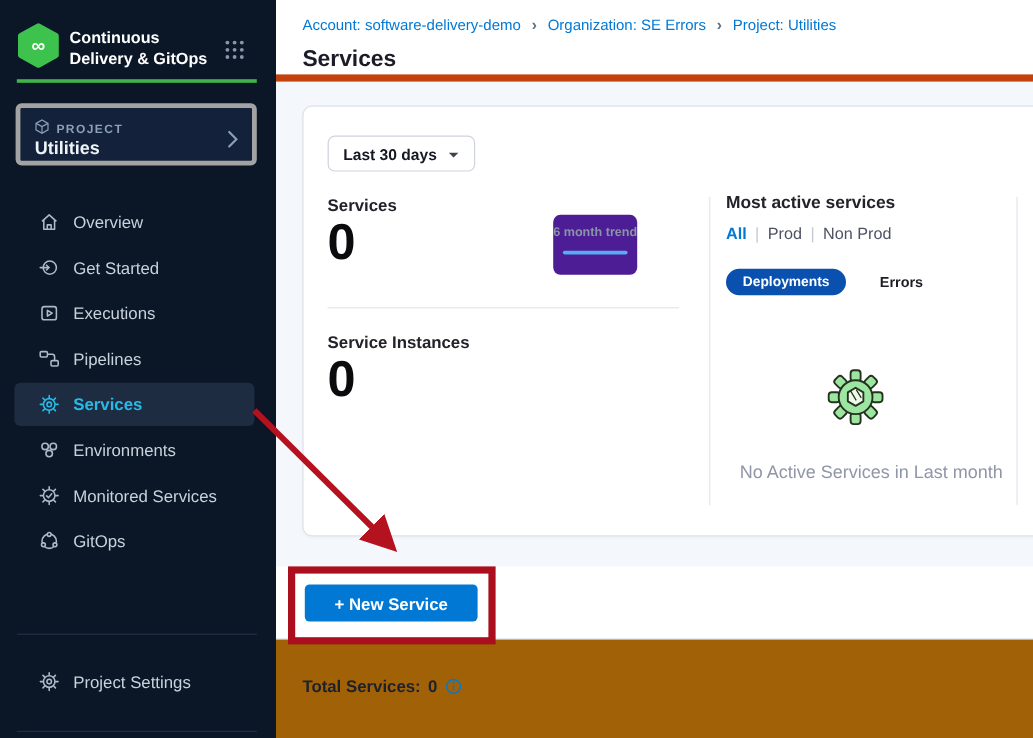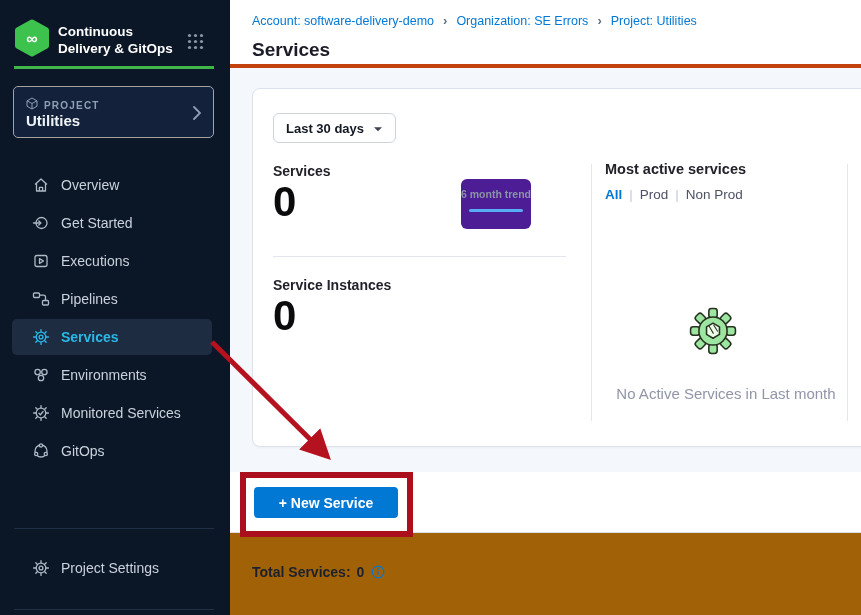--- a/index.html
+++ b/index.html
@@ -8,40 +8,40 @@
   #app { position:relative; width:861px; height:615px; overflow:hidden; }
 
   
   .sidebar { position:absolute; left:0; top:0; width:230px; height:615px; background:#0b1727; }
   .logo-row { position:absolute; left:14px; top:18px; display:flex; align-items:flex-start; }
   .app-title { margin-left:8px; margin-top:6px; color:#fff; font-size:13.5px; font-weight:bold; line-height:1.25; }
   .grid-icon { position:absolute; left:186px; top:32px; cursor:pointer; }
   .green-line { position:absolute; left:14px; top:66px; width:200px; height:3px; background:#3fb54a; }
 
   .project-box { position:absolute; left:13px; top:86px; width:201px; height:52px;
-    background:#13223a; border:1px solid #a3a3a3; border-radius:5px; cursor:pointer; }
+    background:#13223a; border:4px solid #a3a3a3; border-radius:5px; cursor:pointer; }
   .project-label-row { position:absolute; left:12px; top:9px; display:flex; align-items:center; gap:6px; }
   .project-label { color:#8da0b5; font-size:10px; font-weight:bold; letter-spacing:1.2px; }
   .project-name { position:absolute; left:12px; top:25px; color:#eef3f8; font-size:15px; font-weight:bold; }
   .project-chevron { position:absolute; right:10px; top:16px; }
 
   .nav { position:absolute; left:0; top:166px; width:230px; }
   .nav-item { position:relative; height:38px; display:flex; align-items:center; cursor:pointer; }
   .nav-item .ni-icon { position:relative; z-index:1; margin-left:32px; width:18px; height:18px; color:#aeb9c6; }
   .nav-item .ni-label { position:relative; z-index:1; margin-left:11px; color:#c9d2dc; font-size:14px; }
   .nav-item.selected::before { content:""; position:absolute; left:12px; right:18px; top:1px; bottom:1px;
     background:#1e2c42; border-radius:5px; }
   .nav-item.selected .ni-icon { color:#29b9e6; }
   .nav-item.selected .ni-label { color:#29b9e6; font-weight:bold; }
   .side-divider { position:absolute; left:14px; width:200px; height:1px; background:#1f3046; }
   .footer-item { position:absolute; left:0; top:549px; width:230px; }
 
   
   .main { position:absolute; left:230px; top:0; width:631px; height:615px; background:#f4f8fc; }
-  .header { position:absolute; left:0; top:0; width:631px; height:68px; background:#fff; border-bottom:4px solid #c2410c; }
+  .header { position:absolute; left:0; top:0; width:631px; height:68px; background:#fff; border-bottom:6px solid #c2410c; }
   .breadcrumb { position:absolute; left:22px; top:13px; font-size:12.5px; display:flex; align-items:center; }
   .crumb { color:#0278d5; cursor:pointer; text-decoration:none; }
   .crumb-sep { color:#5d7081; font-weight:bold; font-size:13px; padding:0 9px; }
   .page-title { position:absolute; left:22px; top:39px; font-size:19px; font-weight:bold; color:#1c1c28; }
 
   .card { position:absolute; left:22px; top:88px; width:640px; height:359px; background:#fff;
     border:1px solid #dce3ec; border-radius:8px; box-shadow:0 1px 2px rgba(40,41,61,.04); }
   .time-filter { position:absolute; left:20px; top:24px; height:30px; padding:0 12px; display:flex; align-items:center; gap:9px;
     border:1px solid #cfd3de; border-radius:6px; background:#fff; font-size:13px; font-weight:bold; color:#131823; cursor:pointer; }
   .metric-label { position:absolute; left:20px; font-size:14px; font-weight:bold; color:#22222a; }
@@ -270,20 +270,24 @@
 
       <div class="active-panel">
         <div class="active-title">Most active services</div>
         <div class="active-filters">
           <span class="flt on">All</span>
           <span class="flt-sep">|</span>
           <span class="flt">Prod</span>
           <span class="flt-sep">|</span>
           <span class="flt">Non Prod</span>
         </div>
+        <div class="tab-row">
+          <span class="pill">Deployments</span>
+          <span class="tab-plain">Errors</span>
+        </div>
         <div class="empty-illustration">
           <svg width="48" height="48" viewBox="0 0 46 46">
             <g stroke="#25321f" stroke-width="1.5" fill="#9ce6a2" stroke-linejoin="round">
               <rect x="19" y="1.5" width="8" height="9" rx="2.5"></rect>
               <rect x="19" y="1.5" width="8" height="9" rx="2.5" transform="rotate(45 23 23)"></rect>
               <rect x="19" y="1.5" width="8" height="9" rx="2.5" transform="rotate(90 23 23)"></rect>
               <rect x="19" y="1.5" width="8" height="9" rx="2.5" transform="rotate(135 23 23)"></rect>
               <rect x="19" y="1.5" width="8" height="9" rx="2.5" transform="rotate(180 23 23)"></rect>
               <rect x="19" y="1.5" width="8" height="9" rx="2.5" transform="rotate(225 23 23)"></rect>
               <rect x="19" y="1.5" width="8" height="9" rx="2.5" transform="rotate(270 23 23)"></rect>

